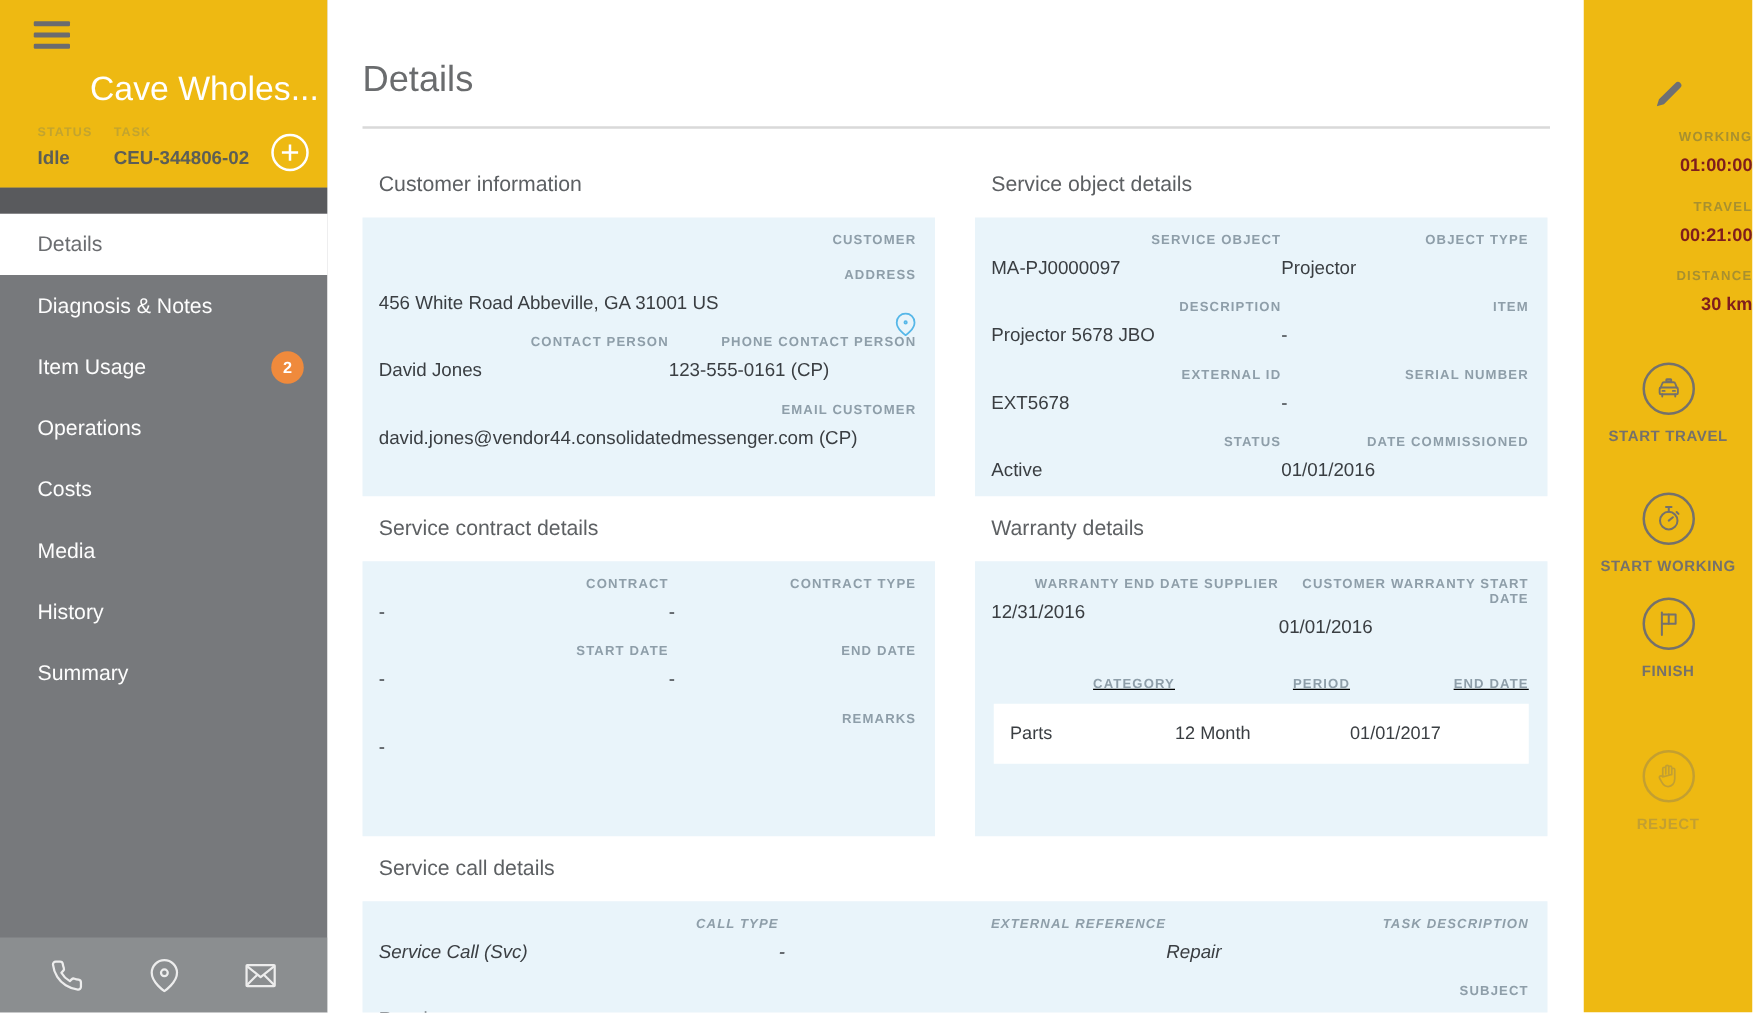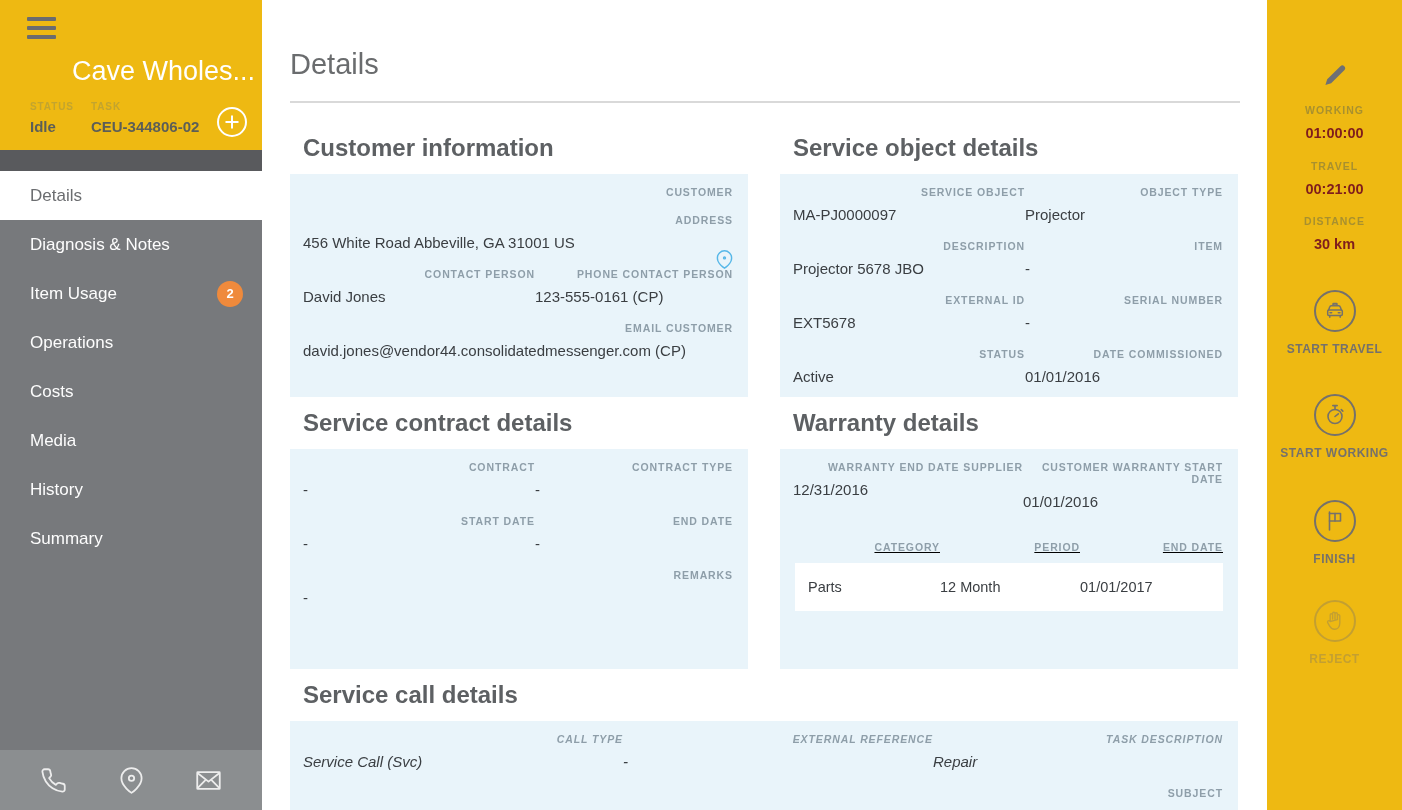--- a/index.html
+++ b/index.html
@@ -26,45 +26,45 @@
   .lp-footer { position:absolute; bottom:0; left:0; width:262px; height:60px; background:#8B8E90; display:flex; align-items:center; justify-content:space-between; padding:0 40px; }
   .footer-icon { width:27px; height:27px; color:#EDEDED; background:none; border:none; cursor:pointer; }
   .footer-icon svg { width:100%; height:100%; }
 
   
   .main { position:absolute; left:262px; top:0; width:1005px; height:810px; background:#fff; }
   .page-title { position:absolute; left:28px; top:48px; font-size:29px; font-weight:400; color:#6A6C6E; }
   .h-divider { position:absolute; left:28px; top:101px; width:950px; height:2px; background:#D9D9D9; }
   .content { position:absolute; left:28px; top:122px; width:948px; }
   .two-col { display:grid; grid-template-columns:458px 458px; column-gap:32px; }
-  .sec-head { padding:15px 0 15px 13px; font-size:24px; line-height:22px; color:#5D6063; font-weight:700; }
+  .sec-head { padding:15px 0 15px 13px; font-size:17px; line-height:22px; color:#5D6063; font-weight:400; }
   .box { background:#E9F4FA; padding:12px 15px 0 13px; position:relative; }
   .h223 { height:223px; } .h220 { height:220px; } .h130 { height:130px; }
   .field { margin-bottom:16px; }
   .lbl { font-size:10.5px; letter-spacing:.9px; font-weight:700; color:#8E9EA9; line-height:12px; margin-bottom:8px; text-transform:uppercase;text-align:right; }
   .val { font-size:15px; color:#3A3E42; line-height:18px; }
   .frow { display:grid; grid-template-columns:232px 1fr; }
   .frow3 { display:grid; grid-template-columns:320px 310px 1fr;font-style:italic; }
   .pin-abs { position:absolute; top:76px; right:14px; width:19px; height:19px; color:#56B7E8; cursor:pointer; background:none; border:none; }
   .pin-abs svg { width:100%; height:100%; }
   .wtable { margin:14px 0 0 2px; width:428px; }
   .wt-head { display:grid; grid-template-columns:132px 140px 1fr; padding:0 0 10px 13px;text-decoration:underline; }
   .wt-head .lbl { margin-bottom:0; }
   .wt-row { display:grid; grid-template-columns:132px 140px 1fr; background:#FFFFFF; height:48px; align-items:center; padding-left:13px; font-size:14.5px; color:#3A3E42; }
 
   
   .right-panel { position:absolute; right:0; top:0; width:135px; height:810px; background:#EEB912; }
   .edit-btn { position:absolute; top:63px; left:50%; transform:translateX(-50%); width:25px; height:25px; color:#6E7074; background:none; border:none; cursor:pointer; }
   .edit-btn svg { width:100%; height:100%; }
-  .metric { position:absolute; width:100%; text-align:center; }
+  .metric { position:absolute; width:100%; text-align:right; }
   .m-lbl { font-size:10.5px; letter-spacing:1px; font-weight:700; color:#A8902F; margin-bottom:9px; }
   .m-val { font-size:14.5px; font-weight:700; color:#7f1d1d; }
   .metric.m1 { top:104px; } .metric.m2 { top:160px; } .metric.m3 { top:215px; }
   .action { position:absolute; width:100%; text-align:center; color:#75716B; cursor:pointer; background:none; border:none; font-family:inherit; }
-  .action.a1 { top:290px; } .action.a2 { top:394px; } .action.a3 { top:500px; } .action.a4 { top:600px; }
+  .action.a1 { top:290px; } .action.a2 { top:394px; } .action.a3 { top:478px; } .action.a4 { top:600px; }
   .circ { width:42px; height:42px; border:2.5px solid currentColor; border-radius:50%; margin:0 auto 9px; display:flex; align-items:center; justify-content:center; }
   .circ svg { width:24px; height:24px; }
   .a-lbl { font-size:12px; font-weight:700; letter-spacing:.5px; white-space:nowrap; color:inherit; }
   .action.disabled { opacity:.35; cursor:default; }
 </style>
 </head>
 <body>
 
 <aside class="left-panel">
   <div class="lp-header">

